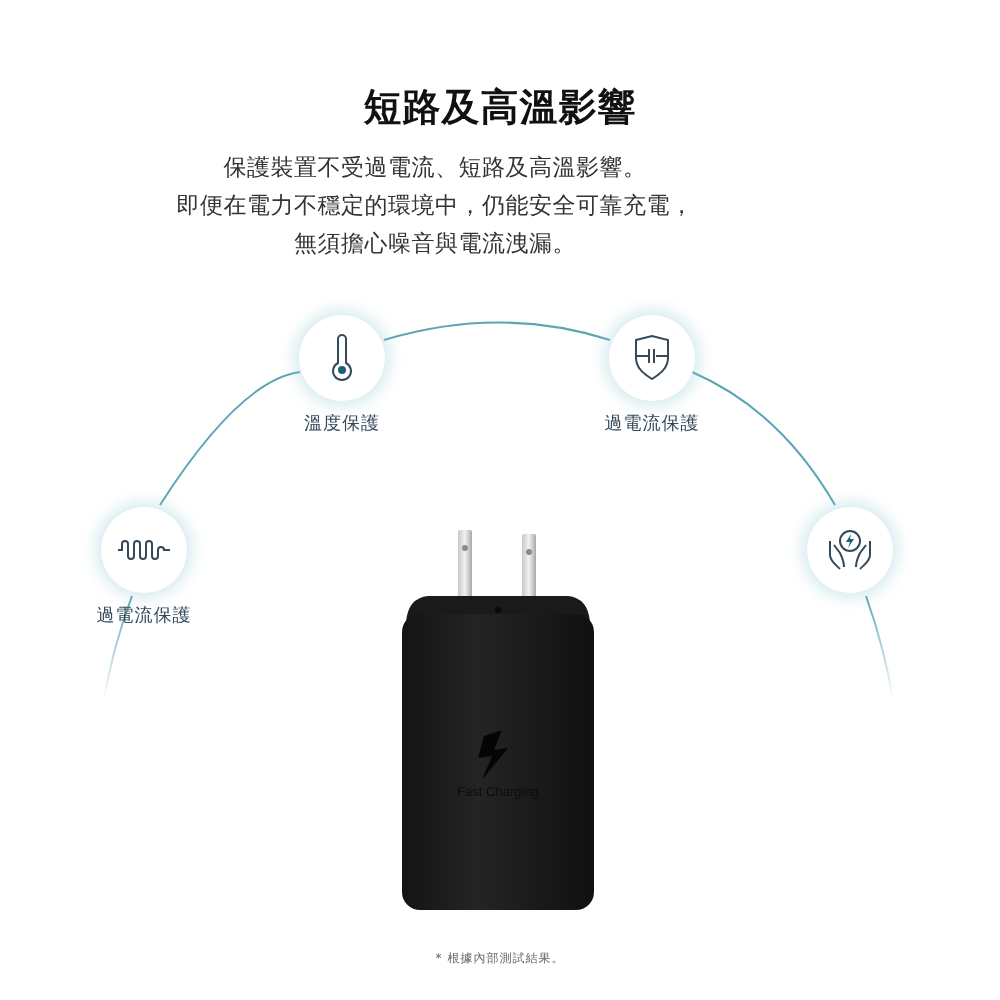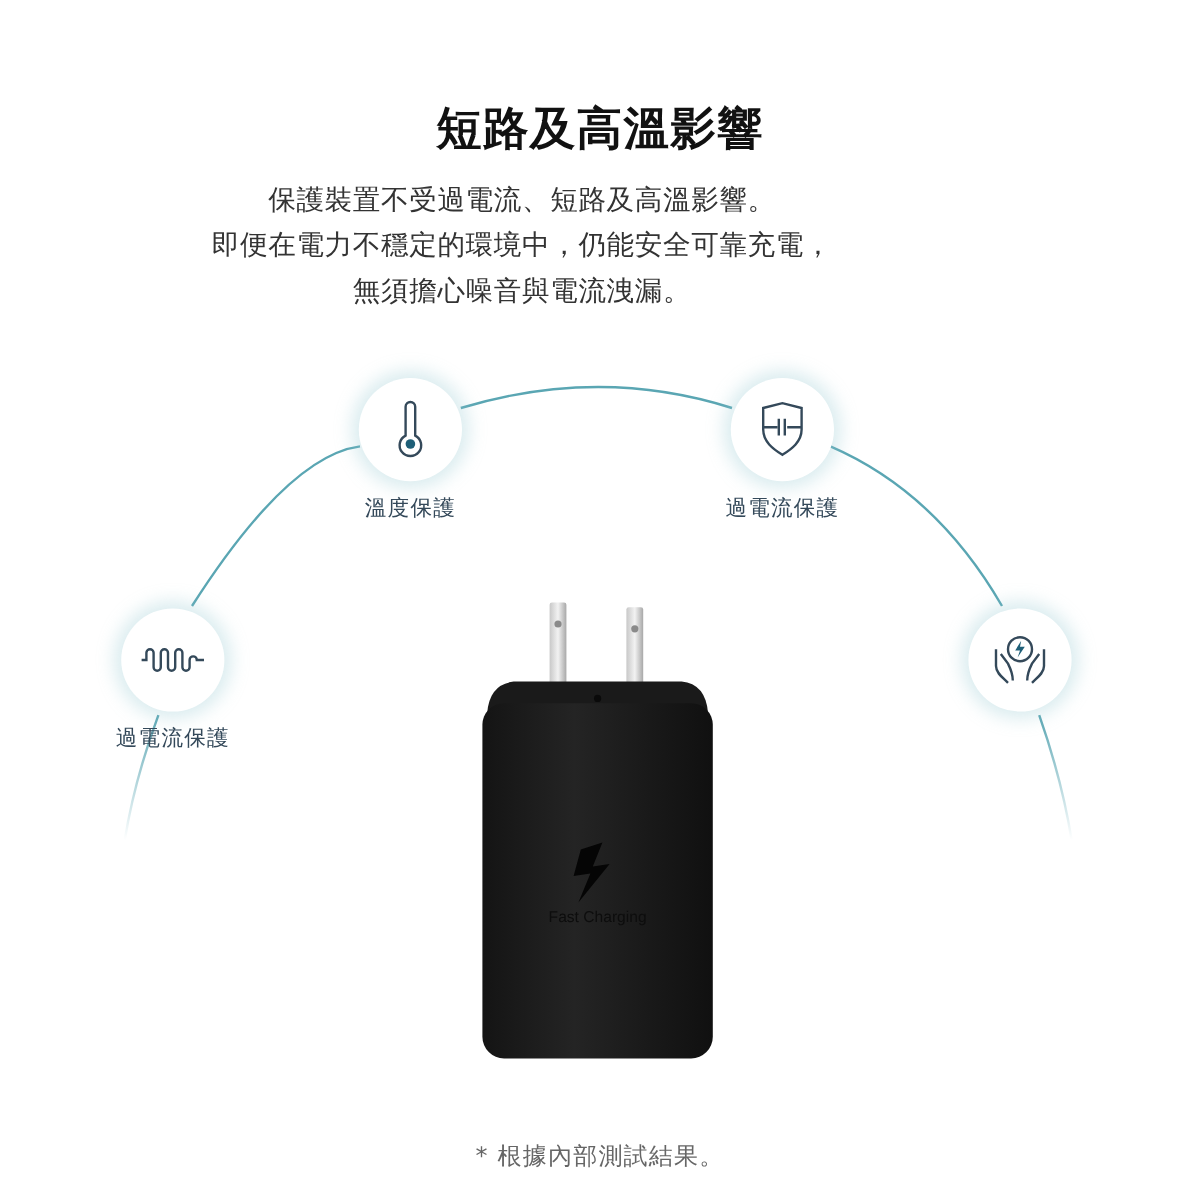--- a/index.html
+++ b/index.html
@@ -14,22 +14,22 @@
   .subtitle { position:absolute; left:0; width:870px; top:148px; text-align:center; color:#333333; font-size:23px; line-height:38px; letter-spacing:0.5px; }
   .subtitle div { white-space:nowrap; }
   svg.arc { position:absolute; left:0; top:0; }
   .feature { position:absolute; width:200px; text-align:center; }
   .bubble {
     width:86px; height:86px; border-radius:50%; background:#ffffff; margin:0 auto;
     box-shadow:0 0 14px 6px rgba(150,200,210,0.35);
     display:flex; align-items:center; justify-content:center;
   }
   .feature-label { margin-top:10px; font-size:18px; color:#34495a; letter-spacing:1px; white-space:nowrap; }
-  .charger { position:absolute; left:398px; top:490px; width:200px; height:400px; }
-  .footnote { position:absolute; left:0; width:1000px; top:950px; text-align:center; font-size:20px; color:#666666; letter-spacing:1px; }
+  .charger { position:absolute; left:398px; top:518px; width:200px; height:400px; }
+  .footnote { position:absolute; left:0; width:1000px; top:950px; text-align:center; font-size:12px; color:#666666; letter-spacing:1px; }
 </style>
 </head>
 <body>
 
 <div class="title">短路及高溫影響</div>
 
 <div class="subtitle">
   <div>保護裝置不受過電流、短路及高溫影響。</div>
   <div>即便在電力不穩定的環境中，仍能安全可靠充電，</div>
   <div>無須擔心噪音與電流洩漏。</div>

